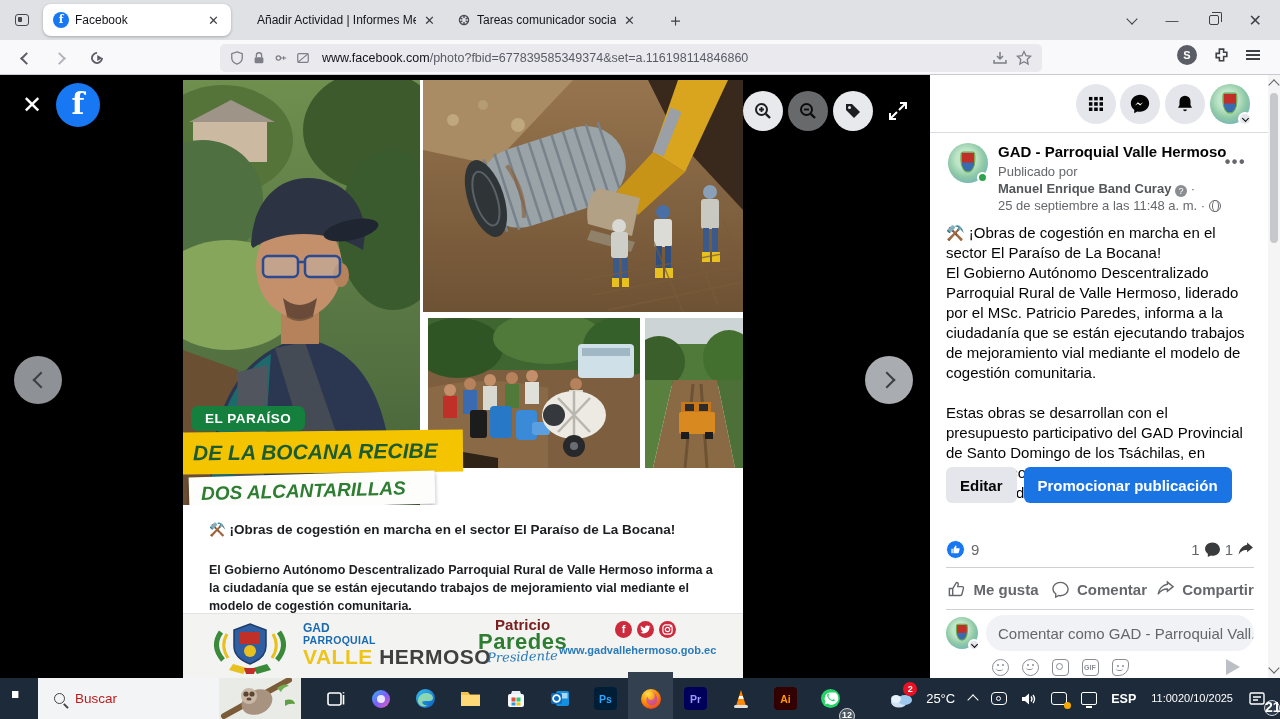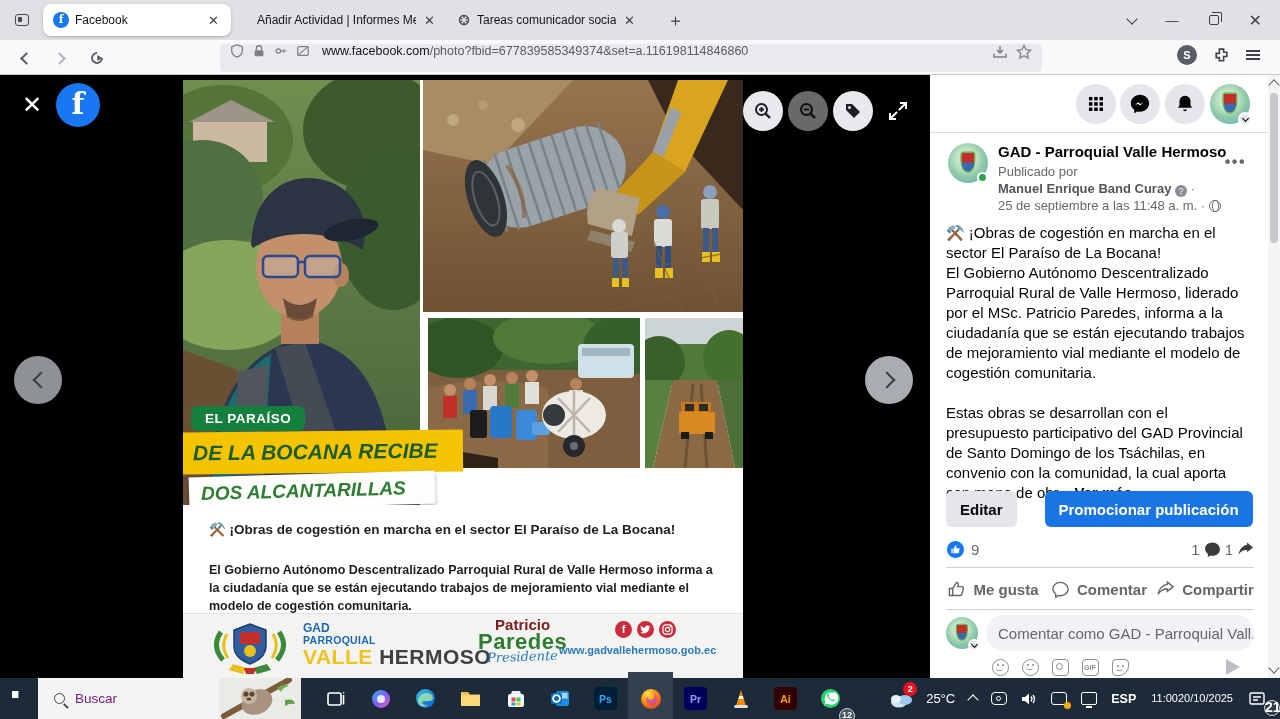--- a/index.html
+++ b/index.html
@@ -25,21 +25,21 @@
   .chev-down { width:8px; height:8px; border-right:1.5px solid #3f4046; border-bottom:1.5px solid #3f4046; transform:rotate(45deg); margin-top:-3px; }
   .restore { width:10px; height:10px; border:1.4px solid #3f4046; border-radius:2px; position:relative; }
   .restore:before { content:""; position:absolute; left:2px; top:-4px; width:9px; height:9px; border-top:1.4px solid #3f4046; border-right:1.4px solid #3f4046; border-radius:0 2px 0 0; }
 
   .toolbar { position:absolute; left:0; top:40px; width:1280px; height:35px; background:#f9f9fb; border-bottom:1px solid #c8c9ce; }
   .navbtn { position:absolute; top:5px; width:26px; height:26px; display:flex; align-items:center; justify-content:center; border-radius:4px; }
   .arrow-left { width:9px; height:9px; border-left:2px solid #5b5b66; border-bottom:2px solid #5b5b66; transform:rotate(45deg); margin-left:3px; }
   .arrow-right { width:9px; height:9px; border-right:2px solid #b4b4bc; border-top:2px solid #b4b4bc; transform:rotate(45deg); margin-right:3px; }
   .reload { width:12px; height:12px; border:2px solid #5b5b66; border-radius:50%; border-top-color:transparent; position:relative; transform:rotate(45deg); }
   .reload:before { content:""; position:absolute; right:-3px; top:-2px; border:3px solid transparent; border-left:5px solid #5b5b66; transform:rotate(-45deg); }
-  .urlbox { position:absolute; left:220px; top:4px; width:822px; height:28px; background:#e9e9ee; border-radius:5px; display:flex; align-items:flex-start; padding:0 10px; gap:8px; }
+  .urlbox { position:absolute; left:220px; top:4px; width:822px; height:28px; background:#e9e9ee; border-radius:5px; display:flex; align-items:center; padding:0 10px; gap:8px; }
   .url-ico { width:14px; height:14px; opacity:.75; }
   .url-text { font-size:12.5px; color:#5b5b66; white-space:nowrap; overflow:hidden; flex:1; margin-left:4px; }
   .url-host { color:#15141a; }
   .tb-right { position:absolute; top:5px; display:flex; align-items:center; gap:16px; }
   .s-badge { width:20px; height:20px; border-radius:50%; background:#5a5d66; color:#fff; font-size:11px; font-weight:bold; text-align:center; line-height:20px; }
   .hamburger { width:14px; height:10px; border-top:2px solid #3f4046; border-bottom:2px solid #3f4046; position:relative; }
   .hamburger:before { content:""; position:absolute; left:0; top:2px; width:14px; border-top:2px solid #3f4046; }
 
   
   .viewer { position:absolute; left:0; top:75px; width:930px; height:603px; background:#000; }
@@ -94,21 +94,21 @@
   .meta-author { font-weight:600; color:#54565a; }
   .help-ico { display:inline-block; width:12px; height:12px; border-radius:50%; background:#8a8d91; color:#fff; font-size:9px; line-height:12px; text-align:center; vertical-align:-1px; }
   .globe-ico { display:inline-block; width:12px; height:12px; border-radius:50%; border:1.4px solid #65676b; position:relative; vertical-align:-2px; }
   .globe-ico:before { content:""; position:absolute; left:50%; top:-1px; bottom:-1px; width:5px; margin-left:-2.5px; border:1px solid #65676b; border-radius:50%; border-top:0; border-bottom:0; }
   .dots { position:absolute; right:22px; top:14px; color:#65676b; font-size:16px; letter-spacing:1.5px; font-weight:bold; }
 
   .post-body { position:absolute; left:16px; top:148px; width:308px; font-size:15px; line-height:20px; color:#050505; }
   .post-body .gap { height:20px; }
   .see-more { font-weight:700; }
 
-  .btn-row { position:absolute; left:16px; top:416px; display:flex; gap:28px; }
+  .btn-row { position:absolute; left:16px; top:392px; display:flex; gap:7px; }
   .btn { height:36px; border-radius:6px; font-size:15px; font-weight:700; display:flex; align-items:center; justify-content:center; padding:0 14px; }
   .btn-gray { background:#e4e6eb; color:#050505; }
   .btn-blue { background:#1b74e4; color:#fff; }
 
   .react-row { position:absolute; left:16px; right:14px; top:464px; height:22px; font-size:15px; color:#65676b; }
   .like-badge { position:absolute; left:0; top:1px; width:19px; height:19px; border-radius:50%; background:#1877f2; border:1.5px solid #fff; display:flex; align-items:center; justify-content:center; }
   .react-count { position:absolute; left:25px; top:2px; }
   .react-right { position:absolute; right:0; top:2px; display:flex; align-items:center; gap:4px; }
   .mini-ico { width:17px; height:17px; }
 
@@ -137,21 +137,21 @@
   .tb-start { width:38px; height:41px; display:flex; align-items:center; justify-content:center; }
   .win-logo { width:15px; height:15px; background:
      conic-gradient(#fff 0 360deg); 
      clip-path:polygon(0 0,46% 0,46% 46%,0 46%,0 0); position:relative; }
   .win-logo:before{content:"";position:absolute;inset:0;background:#fff;clip-path:polygon(54% 0,100% 0,100% 46%,54% 46%);}
   .win-logo:after{content:"";position:absolute;inset:0;background:#fff;clip-path:polygon(0 54%,46% 54%,46% 100%,0 100%);}
   .win-logo .q4{position:absolute;inset:0;background:#fff;clip-path:polygon(54% 54%,100% 54%,100% 100%,54% 100%);}
   .tb-search { width:263px; height:41px; background:#f3f4f6; display:flex; align-items:center; position:relative; }
   .mag { width:11px; height:11px; border:1.7px solid #444; border-radius:50%; position:relative; margin-left:16px; }
   .mag:before { content:""; position:absolute; right:-5px; bottom:-4px; width:6px; height:1.8px; background:#444; transform:rotate(45deg); }
-  .tb-search-text { margin-left:10px; font-size:13.5px; color:#701a75; }
+  .tb-search-text { margin-left:10px; font-size:13.5px; color:#b91c1c; }
   .sloth-wrap { position:absolute; right:0; top:0; width:82px; height:41px; overflow:hidden; }
   .tb-apps { display:flex; align-items:center; height:41px; }
   .app { width:45px; height:54px; display:flex; align-items:center; justify-content:center; position:relative; }
   .app.active { background:#33404f; }
   .run-bar { position:absolute; bottom:0; left:50%; transform:translateX(-50%); width:16px; height:3px; background:#4cc2ff; border-radius:2px; }
   .app.active .run-bar { width:30px; }
   .sqicon { width:23px; height:23px; border-radius:4px; display:flex; align-items:center; justify-content:center; font-weight:bold; font-size:10.5px; }
   .tb-tray { margin-left:auto; display:flex; align-items:center; height:41px; color:#fff; }
   .tray-item { display:flex; align-items:center; justify-content:center; height:41px; padding:0 7px; position:relative; }
   .temp-txt { font-size:13px; margin-left:2px; }

